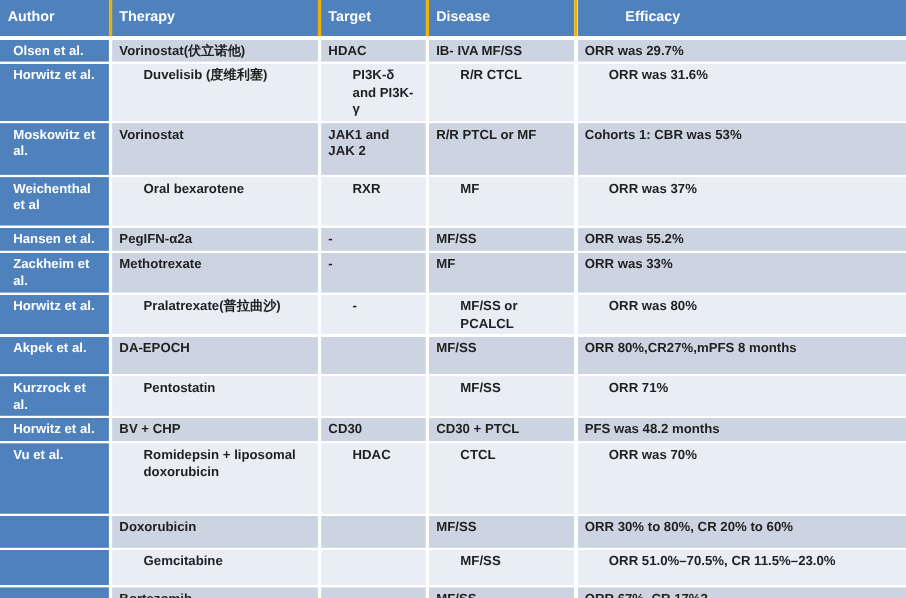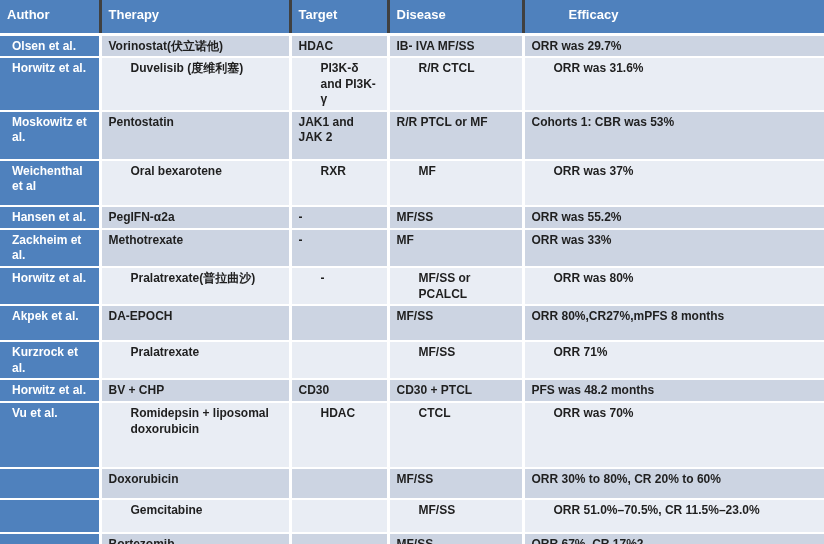--- a/index.html
+++ b/index.html
@@ -17,21 +17,21 @@
     font-weight: bold;
     line-height: 1.3;
     overflow: hidden;
     word-wrap: break-word;
   }
   .tbl th {
     background: #4f81bd;
     color: #ffffff;
     font-size: 13px;
     padding-top: 7px;
-    border-right: 3px solid #404040;
+    border-right: 3px solid #eab308;
     border-bottom: 3px solid #ffffff;
   }
   .tbl th:last-child { border-right: none; padding-left: 44px; }
   .tbl td {
     font-size: 12px;
     color: #1f1f1f;
     border-right: 3px solid #ffffff;
     border-bottom: 2px solid #ffffff;
   }
   .tbl td:last-child { border-right: none; }
@@ -74,21 +74,21 @@
     </tr>
     <tr class="light" style="height:48px">
       <td class="author">Horwitz et al.</td>
       <td class="body">Duvelisib (度维利塞)</td>
       <td class="body">PI3K-δ and PI3K-γ</td>
       <td class="body">R/R CTCL</td>
       <td class="body">ORR was 31.6%</td>
     </tr>
     <tr class="dark" style="height:49px">
       <td class="author">Moskowitz et al.</td>
-      <td class="body">Pentostatin</td>
+      <td class="body">Vorinostat</td>
       <td class="body">JAK1 and JAK 2</td>
       <td class="body">R/R PTCL or MF</td>
       <td class="body">Cohorts 1: CBR was 53%</td>
     </tr>
     <tr class="light" style="height:46px">
       <td class="author">Weichenthal et al</td>
       <td class="body">Oral bexarotene</td>
       <td class="body">RXR</td>
       <td class="body">MF</td>
       <td class="body">ORR was 37%</td>
@@ -116,21 +116,21 @@
     </tr>
     <tr class="dark" style="height:36px">
       <td class="author">Akpek et al.</td>
       <td class="body">DA-EPOCH</td>
       <td class="body"></td>
       <td class="body">MF/SS</td>
       <td class="body">ORR 80%,CR27%,mPFS 8 months</td>
     </tr>
     <tr class="light" style="height:28px">
       <td class="author">Kurzrock et al.</td>
-      <td class="body">Pralatrexate</td>
+      <td class="body">Pentostatin</td>
       <td class="body"></td>
       <td class="body">MF/SS</td>
       <td class="body">ORR 71%</td>
     </tr>
     <tr class="dark" style="height:21px">
       <td class="author">Horwitz et al.</td>
       <td class="body">BV + CHP</td>
       <td class="body">CD30</td>
       <td class="body">CD30 + PTCL</td>
       <td class="body">PFS was 48.2 months</td>

